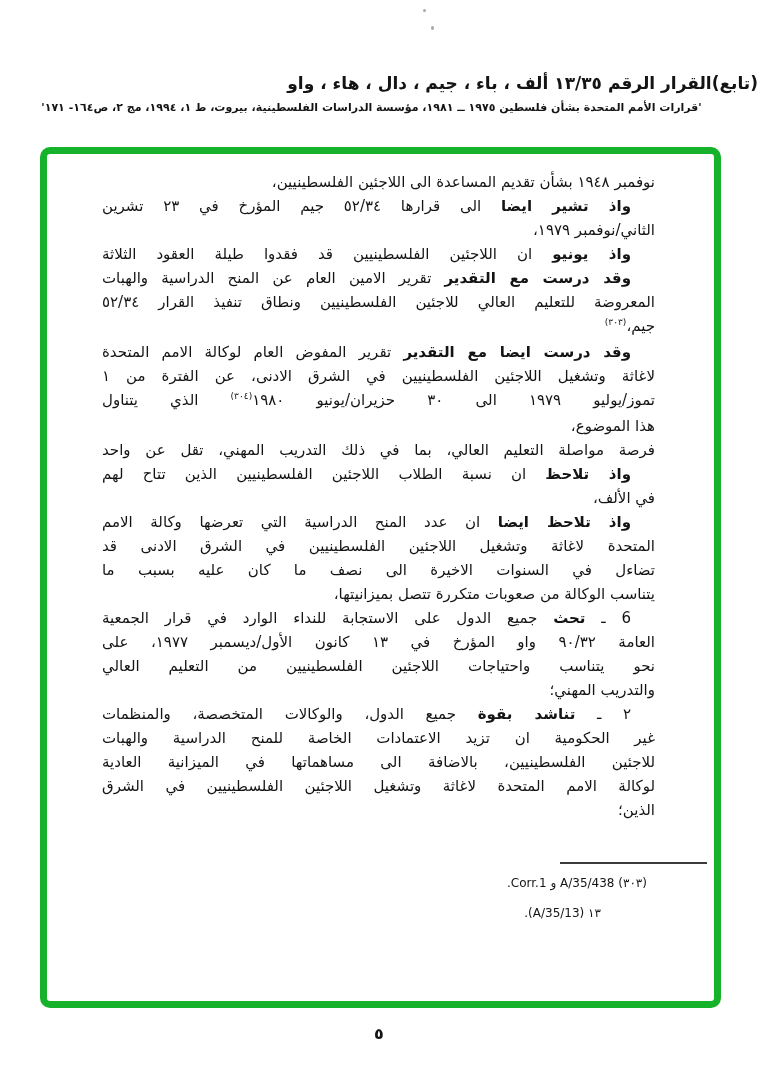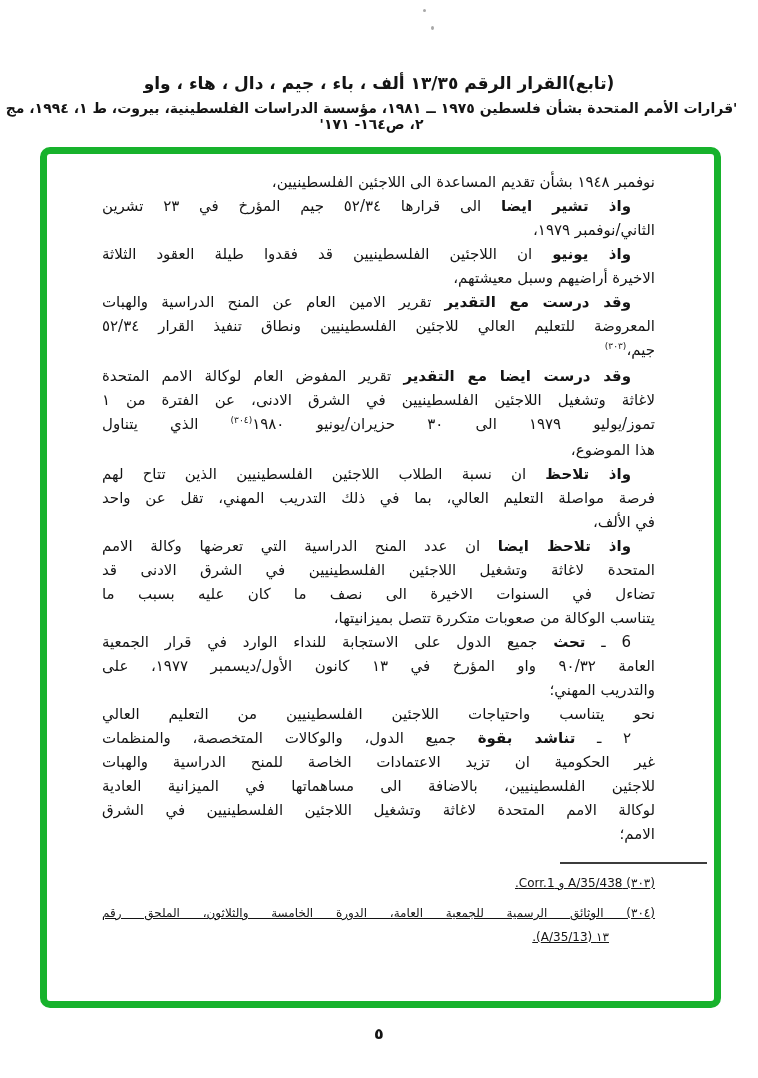--- a/index.html
+++ b/index.html
@@ -1,41 +1,41 @@
 <!DOCTYPE html>
 <html lang="ar"><head>
 <meta charset="utf-8">
 <style>
   html,body{margin:0;padding:0;}
   body{
     width:758px;height:1078px;position:relative;background:#ffffff;
     font-family:"DejaVu Sans",sans-serif;color:#141414;overflow:hidden;
   }
   
-  .hdr1{position:absolute;top:72px;left:0;right:0;text-align:center;
+  .hdr1{position:absolute;top:72px;left:0;right:0;text-align:right;
     direction:rtl;font-weight:bold;font-size:17px;line-height:22px;}
   .hdr2{position:absolute;top:100px;left:0;right:15px;text-align:center;
-    direction:rtl;font-weight:bold;font-size:14px;line-height:16px;}
+    direction:rtl;font-weight:bold;font-size:11px;line-height:16px;}
   
   .frame{position:absolute;left:40px;top:147px;width:681px;height:861px;
     box-sizing:border-box;border:7px solid #17b22c;border-radius:10px;background:transparent;}
   
   .bodytext{position:absolute;left:102px;top:170px;width:553px;direction:rtl;
     font-size:15px;line-height:24px;}
   .para{margin:0;padding:0;}
   .ln{text-align:justify;text-align-last:justify;}
   .ln.end{text-align:right;text-align-last:right;}
   .ln.first{padding-right:24px;}
   .ln .b{font-weight:bold;}
   .ln .sup,.fn .sup{font-size:9px;position:relative;top:-6px;}
   
   .fnrule{position:absolute;left:560px;top:862px;width:147px;height:2px;background:#3c3c3c;}
   .fnblock{position:absolute;left:102px;top:871px;width:553px;direction:rtl;
     font-size:12px;line-height:24px;}
-  .fn{margin:0 0 6px 0;text-decoration:underline;}
+  .fn{margin:0 8px 6px 0;}
   .fn .ln{font-size:12px;}
   .ln.ind2{padding-right:46px;}
   
   .pagenum{position:absolute;top:1024px;left:0;right:0;text-align:center;
     font-weight:bold;font-size:16px;}
   
   .speck{position:absolute;background:#a8a8a8;border-radius:50%;}
   .speck.s1{left:423px;top:9px;width:3px;height:3px;}
   .speck.s2{left:431px;top:26px;width:3px;height:4px;}
 </style>
@@ -53,63 +53,61 @@
 <div class="bodytext" id="bodytext">
     <div class="para">
       <div class="ln end"><span class="r">نوفمبر ١٩٤٨ بشأن تقديم المساعدة الى اللاجئين الفلسطينيين،</span></div>
     </div>
     <div class="para">
       <div class="ln first"><span class="b">واذ تشير ايضا</span><span class="r"> الى قرارها ٥٢/٣٤ جيم المؤرخ في ٢٣ تشرين</span></div>
       <div class="ln end"><span class="r">الثاني/نوفمبر ١٩٧٩،</span></div>
     </div>
     <div class="para">
       <div class="ln first"><span class="b">واذ يونيو</span><span class="r"> ان اللاجئين الفلسطينيين قد فقدوا طيلة العقود الثلاثة</span></div>
-      <div class="ln end"><span class="r">الاخيرة أراضيهم وسبل معيشتهم،</span></div>
     </div>
     <div class="para">
       <div class="ln first"><span class="b">وقد درست مع التقدير</span><span class="r"> تقرير الامين العام عن المنح الدراسية والهبات</span></div>
       <div class="ln"><span class="r">المعروضة للتعليم العالي للاجئين الفلسطينيين ونطاق تنفيذ القرار ٥٢/٣٤</span></div>
       <div class="ln end"><span class="r">جيم،</span><span class="sup">(٣٠٣)</span></div>
     </div>
     <div class="para">
       <div class="ln first"><span class="b">وقد درست ايضا مع التقدير</span><span class="r"> تقرير المفوض العام لوكالة الامم المتحدة</span></div>
       <div class="ln"><span class="r">لاغاثة وتشغيل اللاجئين الفلسطينيين في الشرق الادنى، عن الفترة من ١</span></div>
       <div class="ln"><span class="r">تموز/يوليو ١٩٧٩ الى ٣٠ حزيران/يونيو ١٩٨٠</span><span class="sup">(٣٠٤)</span><span class="r"> الذي يتناول</span></div>
       <div class="ln end"><span class="r">هذا الموضوع،</span></div>
     </div>
     <div class="para">
+      <div class="ln"><span class="r">فرصة مواصلة التعليم العالي، بما في ذلك التدريب المهني، تقل عن واحد</span></div>
       <div class="ln first"><span class="b">واذ تلاحظ</span><span class="r"> ان نسبة الطلاب اللاجئين الفلسطينيين الذين تتاح لهم</span></div>
-      <div class="ln"><span class="r">فرصة مواصلة التعليم العالي، بما في ذلك التدريب المهني، تقل عن واحد</span></div>
       <div class="ln end"><span class="r">في الألف،</span></div>
     </div>
     <div class="para">
       <div class="ln first"><span class="b">واذ تلاحظ ايضا</span><span class="r"> ان عدد المنح الدراسية التي تعرضها وكالة الامم</span></div>
       <div class="ln"><span class="r">المتحدة لاغاثة وتشغيل اللاجئين الفلسطينيين في الشرق الادنى قد</span></div>
       <div class="ln"><span class="r">تضاءل في السنوات الاخيرة الى نصف ما كان عليه بسبب ما</span></div>
       <div class="ln end"><span class="r">يتناسب الوكالة من صعوبات متكررة تتصل بميزانيتها،</span></div>
     </div>
     <div class="para">
       <div class="ln first"><span class="r">6 ـ </span><span class="b">تحث</span><span class="r"> جميع الدول على الاستجابة للنداء الوارد في قرار الجمعية</span></div>
       <div class="ln"><span class="r">العامة ٩٠/٣٢ واو المؤرخ في ١٣ كانون الأول/ديسمبر ١٩٧٧، على</span></div>
+      <div class="ln"><span class="r">نحو يتناسب واحتياجات اللاجئين الفلسطينيين من التعليم العالي</span></div>
       <div class="ln end"><span class="r">والتدريب المهني؛</span></div>
-      <div class="ln"><span class="r">نحو يتناسب واحتياجات اللاجئين الفلسطينيين من التعليم العالي</span></div>
     </div>
     <div class="para">
       <div class="ln first"><span class="r">٢ ـ </span><span class="b">تناشد بقوة</span><span class="r"> جميع الدول، والوكالات المتخصصة، والمنظمات</span></div>
       <div class="ln"><span class="r">غير الحكومية ان تزيد الاعتمادات الخاصة للمنح الدراسية والهبات</span></div>
       <div class="ln"><span class="r">للاجئين الفلسطينيين، بالاضافة الى مساهماتها في الميزانية العادية</span></div>
       <div class="ln"><span class="r">لوكالة الامم المتحدة لاغاثة وتشغيل اللاجئين الفلسطينيين في الشرق</span></div>
-      <div class="ln end"><span class="r">الامم؛</span></div>
+      <div class="ln end"><span class="r">الذين؛</span></div>
     </div>
   </div>
 
 <div class="fnrule"></div>
 <div class="fnblock" id="fnblock">
     <div class="para fn">
       <div class="ln end"><span class="r">(٣٠٣) A/35/438 و Corr.1.</span></div>
     </div>
     <div class="para fn">
-      <div class="ln"><span class="r">(٣٠٤) الوثائق الرسمية للجمعية العامة، الدورة الخامسة والثلاثون، الملحق رقم</span></div>
       <div class="ln end ind2"><span class="r">١٣ (A/35/13).</span></div>
     </div>
   </div>
 
 <div class="pagenum">٥</div>
 
 </body></html>

